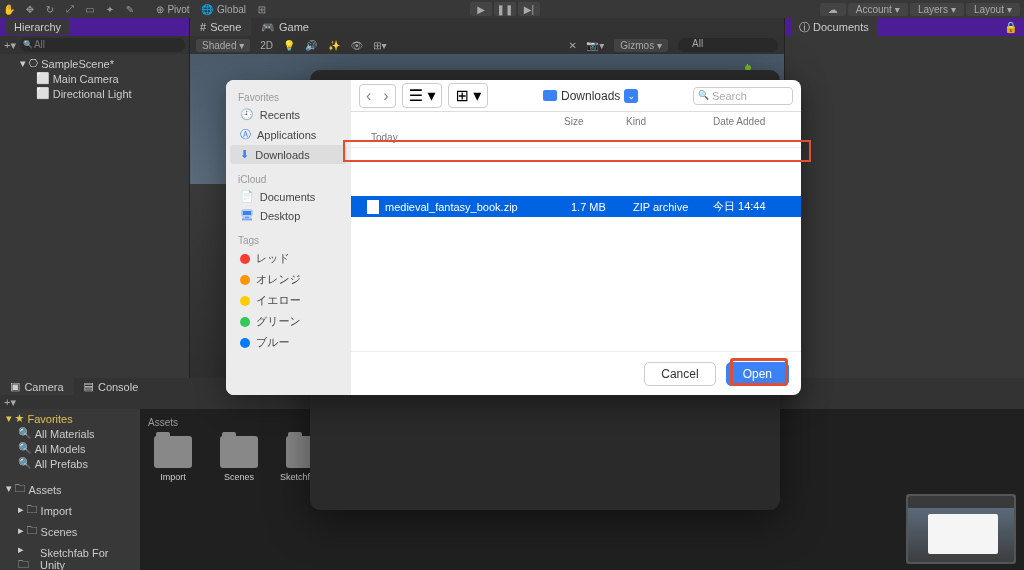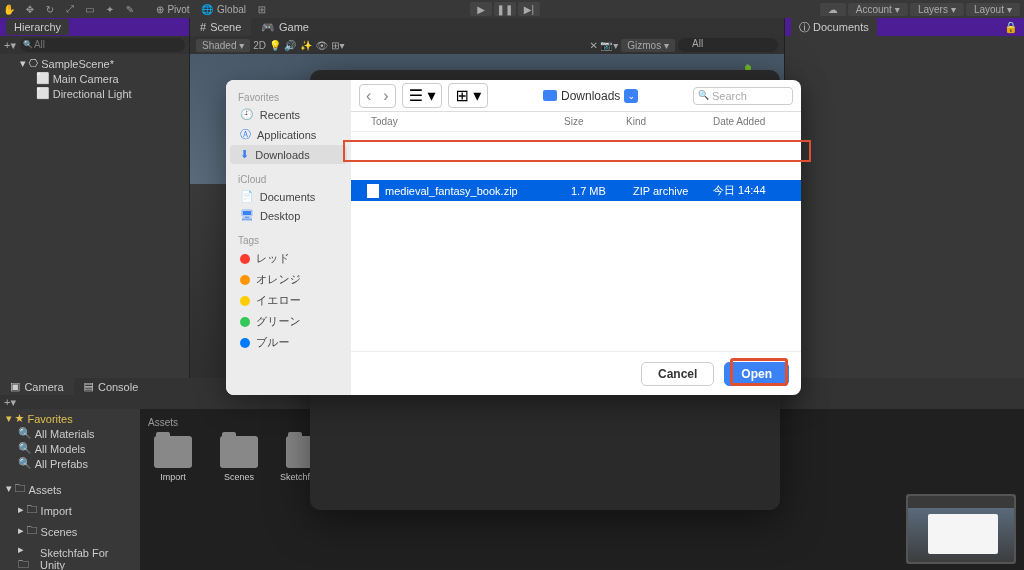--- a/index.html
+++ b/index.html
@@ -21,21 +21,21 @@
 .search-row .srch { flex:1; background:#2a2a2a; height:14px; border-radius:7px; color:#777; font-size:10px; padding:0 14px; line-height:14px; position:relative; }
 .search-row .srch::before { content:"🔍"; position:absolute; left:3px; top:0; font-size:8px; color:#777; }
 .tree { padding:2px 0; color:#ccc; font-size:11px; }
 .tree .row { padding:1px 6px; display:flex; align-items:center; gap:3px; }
 .tree .row.in1 { padding-left:20px; }
 .tree .row.in2 { padding-left:36px; }
 .center { flex:1; background:#383838; position:relative; }
 .center .tabs { height:18px; display:flex; background:#333; }
 .center .tabs .tab { padding:2px 10px; color:#ccc; font-size:11px; display:flex; align-items:center; gap:4px; }
 .center .tabs .tab.active { background:#383838; }
-.scene-bar { height:18px; background:#333; display:flex; align-items:center; padding:0 6px; color:#aaa; font-size:10px; gap:3px; }
+.scene-bar { height:18px; background:#333; display:flex; align-items:center; padding:0 6px; color:#aaa; font-size:10px; gap:10px; }
 .scene-bar .drop { background:#444; padding:1px 6px; border-radius:2px; }
 .scene-bar .spacer { flex:1; }
 .viewport { height:324px; background:linear-gradient(180deg,#4a5a6a 0%,#5a6a7a 40%,#3a3a3a 40%,#2f2f2f 100%); position:relative; }
 .gizmo { position:absolute; right:16px; top:10px; width:40px; height:40px; }
 .inspector { width:240px; background:#383838; border-left:1px solid #222; }
 .lock { margin-left:auto; color:#888; }
 .bottom { height:192px; display:flex; background:#333; }
 .project { flex:1; background:#383838; display:flex; flex-direction:column; }
 .proj-hdr { height:18px; background:#333; display:flex; }
 .proj-hdr .tab { padding:2px 10px; color:#ccc; font-size:11px; display:flex; align-items:center; gap:4px; }
@@ -67,34 +67,34 @@
 .f-nav { display:flex; border:1px solid #ccc; border-radius:4px; overflow:hidden; }
 .f-nav div { padding:2px 6px; color:#888; }
 .f-view { display:flex; border:1px solid #ccc; border-radius:4px; padding:2px 6px; gap:3px; align-items:center; }
 .f-loc { flex:1; display:flex; align-items:center; justify-content:center; gap:4px; }
 .f-loc .folder-mini { width:14px; height:11px; background:#3b82f6; border-radius:2px; }
 .f-loc .sel-btn { background:#3b82f6; color:#fff; width:14px; height:14px; border-radius:3px; display:flex; align-items:center; justify-content:center; font-size:9px; }
 .f-loc .txt { font-size:12px; color:#333; }
 .f-search { width:100px; border:1px solid #ccc; border-radius:4px; padding:2px 6px 2px 18px; font-size:11px; color:#aaa; position:relative; }
 .f-search::before { content:"🔍"; position:absolute; left:4px; font-size:9px; }
 .f-cols { display:flex; padding:4px 16px; font-size:10px; color:#777; border-bottom:1px solid #eee; }
-.f-cols .c1 { flex:1; padding-left:4px; }
+.f-cols .c1 { flex:1; padding-left:4px;margin-top:16px; }
 .f-cols .c2 { width:62px; }
 .f-cols .c3 { width:80px; }
 .f-cols .c4 { width:72px;margin-left:7px; }
 .f-list { flex:1; position:relative; }
 .highlight-row { position:absolute; left:343px; top:140px; width:468px; height:22px; border:2px solid #e05030; z-index:10; pointer-events:none; }
 .f-row { display:flex; align-items:center; padding:3px 16px; font-size:11px; }
 .f-row.sel { background:#0063e1; color:#fff;margin-top:48px; }
 .f-row .c1 { flex:1; display:flex; align-items:center; gap:6px; }
 .f-row .file-ico { width:12px; height:14px; background:#fff; border:1px solid rgba(255,255,255,0.3); }
 .f-row .c2 { width:62px; }
 .f-row .c3 { width:80px; }
 .f-row .c4 { width:72px; }
-.f-btns { height:44px; border-top:1px solid #eee; display:flex; align-items:center; justify-content:flex-end; padding:0 12px; gap:10px;font-weight:bold; }
+.f-btns { height:44px; border-top:1px solid #eee; display:flex; align-items:center; justify-content:flex-end; padding:0 12px; gap:10px; }
 .f-btn { padding:4px 16px; border-radius:5px; font-size:12px; border:1px solid #ccc; background:#fff; color:#333; }
 .f-btn.primary { background:#3b82f6; color:#fff; border-color:#3b82f6; }
 .open-hl { position:absolute; right:236px; top:358px; width:58px; height:28px; border:3px solid #e05030; border-radius:3px; z-index:10; pointer-events:none; }
 .thumb { position:absolute; right:8px; bottom:6px; width:110px; height:70px; background:#ccc; border:2px solid #555; border-radius:3px; overflow:hidden; }
 .thumb .t-bar { height:12px; background:#3a3a3a; }
 .thumb .t-body { height:58px; background:linear-gradient(#5a6a7a,#3a3a3a); position:relative; }
 .thumb .t-dlg { position:absolute; left:20px; top:6px; width:70px; height:40px; background:#f5f5f5; border-radius:2px; }
 svg { display:block; }
 </style>
 </head>

